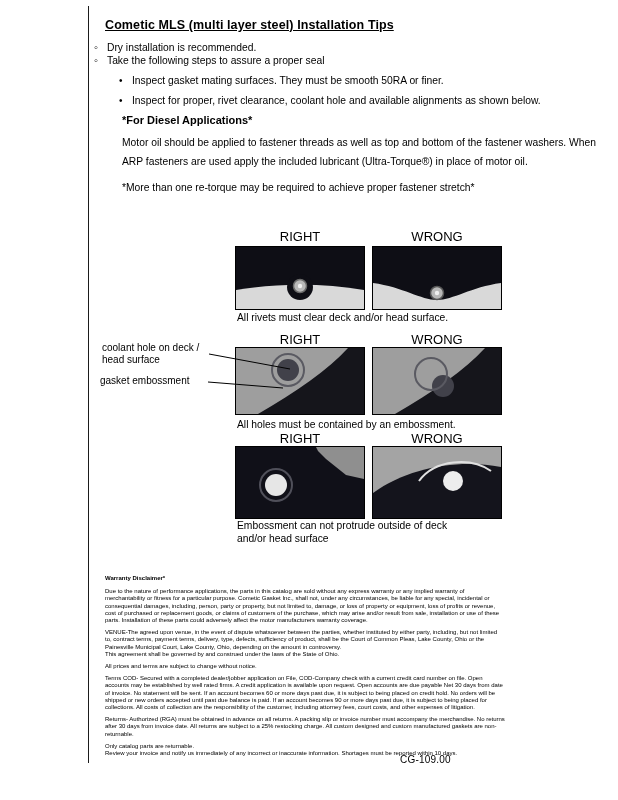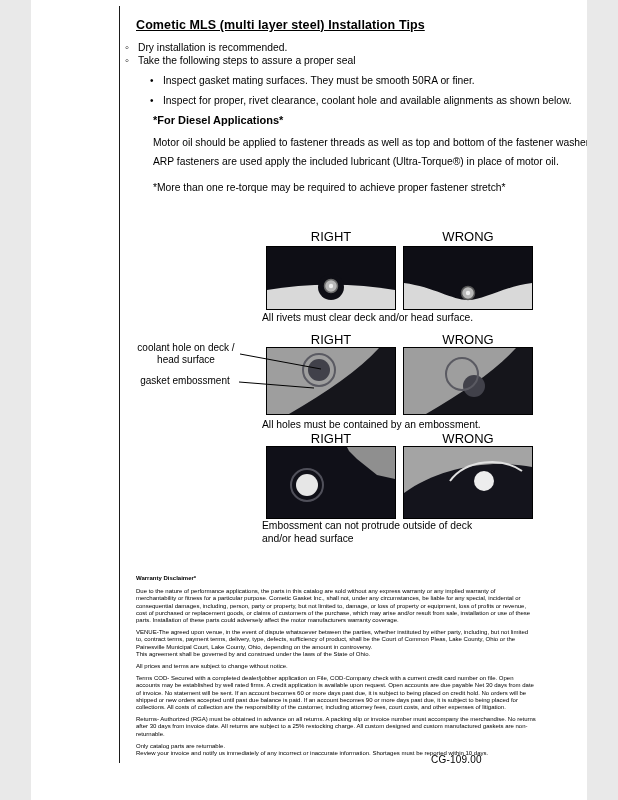--- a/index.html
+++ b/index.html
@@ -1,37 +1,37 @@
 <!DOCTYPE html>
 <html><head>
 <meta charset="utf-8">
 <style>
   * { margin:0; padding:0; box-sizing:border-box; }
   html,body { background:#e9e9e9; }
   .page {
-    position:relative; width:556px; height:800px; background:#ffffff;
+    position:relative; width:618px; height:800px; background:#ffffff;
     font-family:"Liberation Sans", sans-serif; color:#000; overflow:hidden;
     margin:0 auto;
   }
   .margin-rule { position:absolute; left:88px; top:6px; width:1px; height:757px; background:#1b1b1b; }
   .title { position:absolute; left:105px; top:18px; font-size:12.5px; font-weight:bold; text-decoration:underline; letter-spacing:0.1px; }
   .tips { position:absolute; left:94px; top:41px; width:505px; }
   .bullet { position:relative; padding-left:13px; font-size:10.3px; line-height:13px; }
   .bullet::before { position:absolute; left:0; top:0; }
   .bullet.open::before { content:"◦"; font-size:11px; }
   .bullet.filled::before { content:"•"; font-size:10px; }
   .bullet.sub { margin-left:25px;margin-top:7px; }
   .diesel { position:absolute; left:122px; top:114px; width:497px; }
   .diesel h2 { font-size:11px; font-weight:bold; margin-bottom:7px; }
   .diesel p { font-size:10.3px; line-height:19px; margin-bottom:7px; }
   .fig-label { position:absolute; width:130px; text-align:center; font-size:13px; }
   .fig { position:absolute; width:130px; border:1px solid #000; background:#101018; }
   .fig svg { display:block; }
-  .caption { position:absolute; left:231px; font-size:10.3px; line-height:12.5px; }
-  .callout { position:absolute; text-align:center; font-size:10px; line-height:12px; }
+  .caption { position:absolute; left:237px; font-size:10.3px; line-height:12.5px; }
+  .callout { position:absolute; text-align:left; font-size:10px; line-height:12px; }
   .callout-lines { position:absolute; left:205px; top:344px; }
   .legal { position:absolute; left:105px; top:575px; width:400px; font-size:6px; line-height:7.2px; }
   .legal .lh { font-weight:bold; font-size:6px; margin-bottom:6px; }
   .legal p { margin-bottom:5px; }
   .legal p.tight { margin-bottom:0; }
   .code { position:absolute; left:400px; top:754px; font-size:10px; letter-spacing:0.2px; }
 </style>
 </head>
 <body>
 

